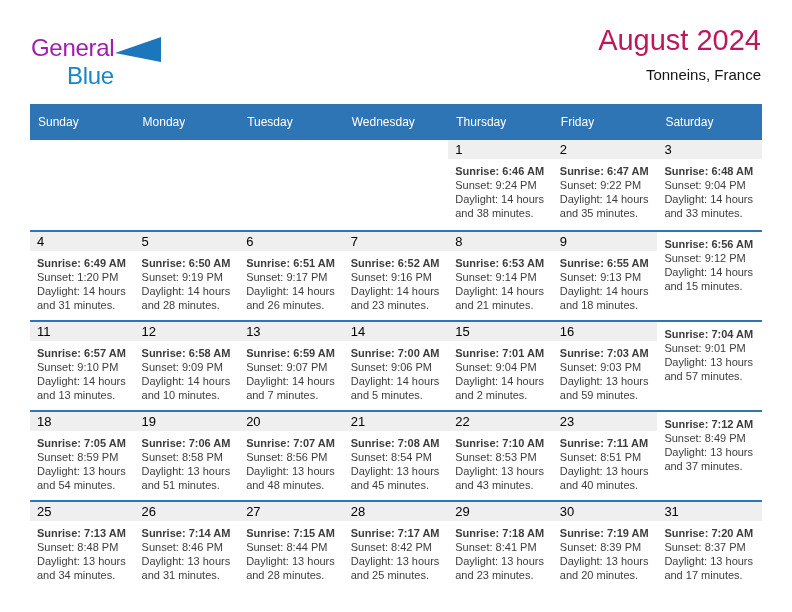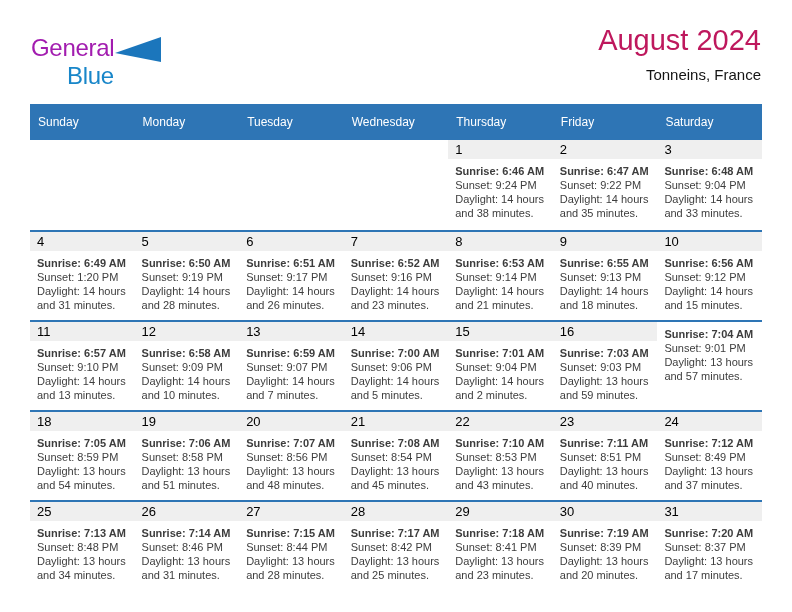--- a/index.html
+++ b/index.html
@@ -134,21 +134,20 @@
           <div class="detail">and 21 minutes.</div>
         </div>
         <div class="cell">
           <div class="num-band">9</div>
           <div class="detail first">Sunrise: 6:55 AM</div>
           <div class="detail">Sunset: 9:13 PM</div>
           <div class="detail">Daylight: 14 hours</div>
           <div class="detail">and 18 minutes.</div>
         </div>
         <div class="cell">
-          <div class="num-band">10</div>
           <div class="detail first">Sunrise: 6:56 AM</div>
           <div class="detail">Sunset: 9:12 PM</div>
           <div class="detail">Daylight: 14 hours</div>
           <div class="detail">and 15 minutes.</div>
         </div>
       </div>
       <div class="week-row">
         <div class="cell">
           <div class="num-band">11</div>
           <div class="detail first">Sunrise: 6:57 AM</div>
@@ -235,21 +234,20 @@
           <div class="detail">and 43 minutes.</div>
         </div>
         <div class="cell">
           <div class="num-band">23</div>
           <div class="detail first">Sunrise: 7:11 AM</div>
           <div class="detail">Sunset: 8:51 PM</div>
           <div class="detail">Daylight: 13 hours</div>
           <div class="detail">and 40 minutes.</div>
         </div>
         <div class="cell">
-          <div class="num-band">24</div>
           <div class="detail first">Sunrise: 7:12 AM</div>
           <div class="detail">Sunset: 8:49 PM</div>
           <div class="detail">Daylight: 13 hours</div>
           <div class="detail">and 37 minutes.</div>
         </div>
       </div>
       <div class="week-row">
         <div class="cell">
           <div class="num-band">25</div>
           <div class="detail first">Sunrise: 7:13 AM</div>

